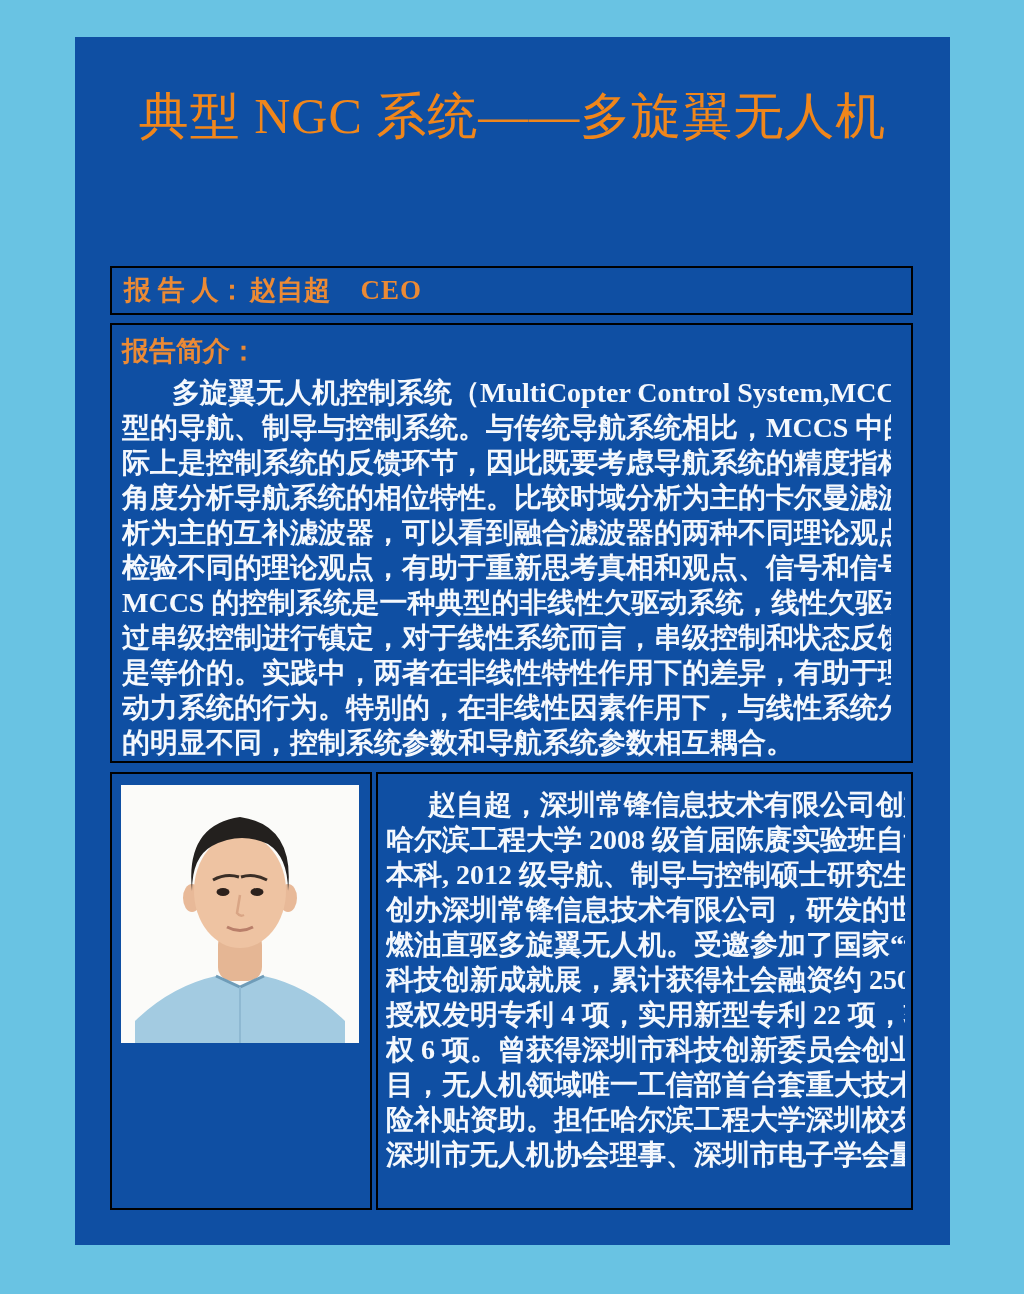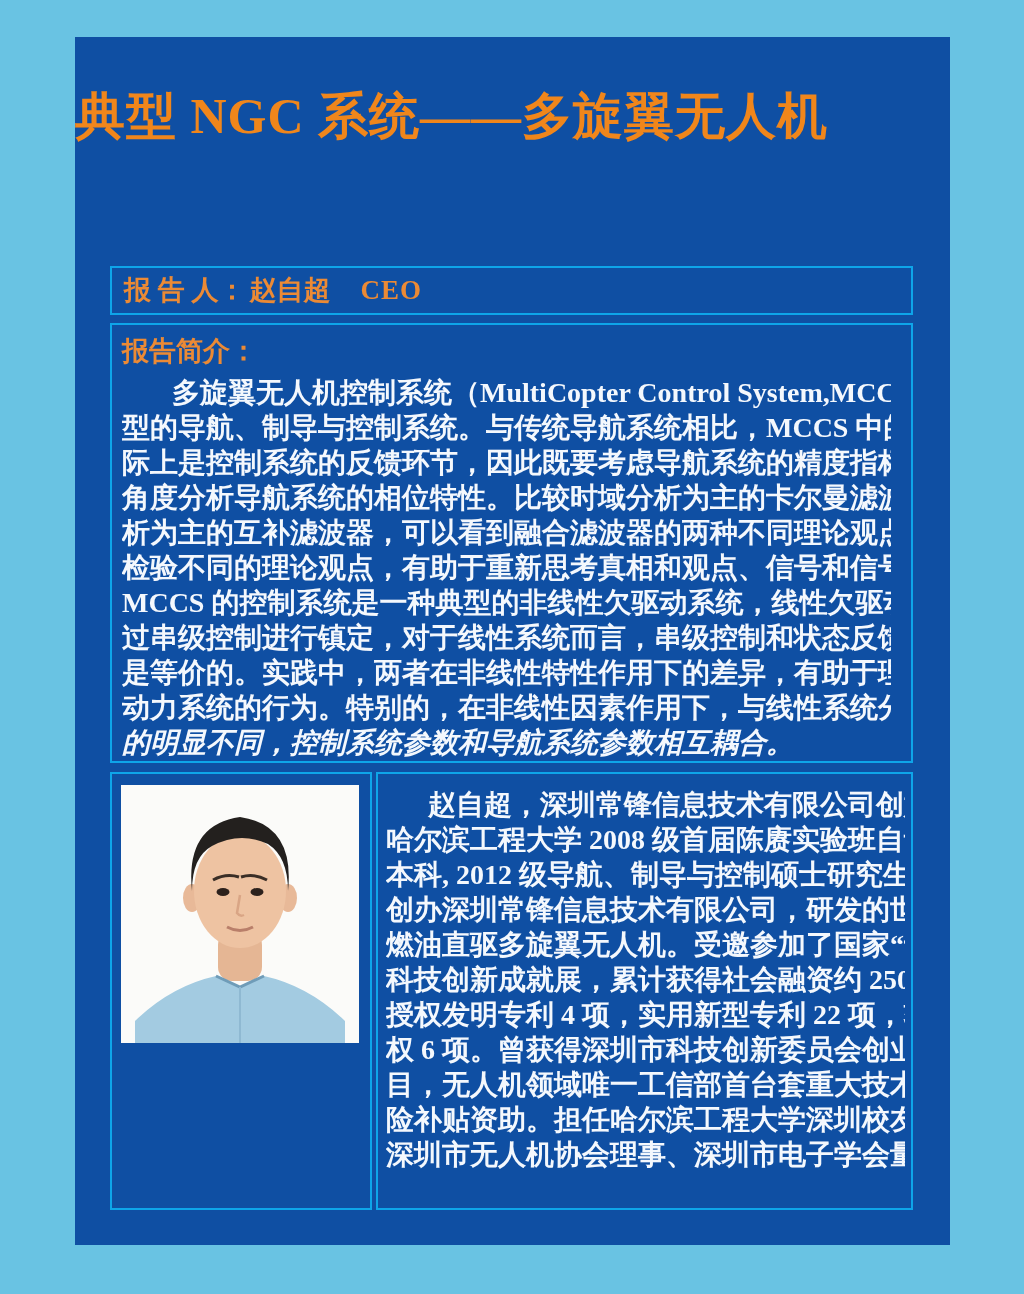--- a/index.html
+++ b/index.html
@@ -10,30 +10,30 @@
     font-family: "Liberation Serif", "DejaVu Serif", serif;
   }
   .panel {
     position: absolute;
     left: 75px; top: 37px;
     width: 875px; height: 1208px;
     background: #0F4FA3;
   }
   .title {
     margin-top: 44px;
-    text-align: left;
+    text-align: center;
     color: #F0861B;
     font-size: 50px;
-    font-weight: bold;
+    font-weight: normal;
     line-height: 70px;
     letter-spacing: 1px;
   }
   .box {
     position: absolute;
-    border: 2px solid #0ea5e9;
+    border: 2px solid #000000;
     box-sizing: border-box;
     background: #0F4FA3;
   }
   .speaker-box {
     left: 35px; top: 229px;
     width: 803px; height: 49px;
     line-height: 45px;
     padding-left: 12px;
     white-space: nowrap;
   }
@@ -59,21 +59,21 @@
     font-weight: bold;
     font-size: 28px;
   }
   .abstract-box .para { line-height: 35px; }
   .jline {
     text-align: justify;
     text-align-last: justify;
     white-space: nowrap;
     overflow: hidden;
   }
-  .jline.last { text-align-last: left; font-style: italic; }
+  .jline.last { text-align-last: left; }
   .abstract-box .jline.first { text-indent: 50px; }
   .photo-box {
     left: 35px; top: 735px;
     width: 262px; height: 438px;
   }
   .photo-box svg { display: block; margin: 11px 0 0 9px; }
   .bio-box {
     left: 301px; top: 735px;
     width: 537px; height: 438px;
     padding: 13px 6px 0 8px;

